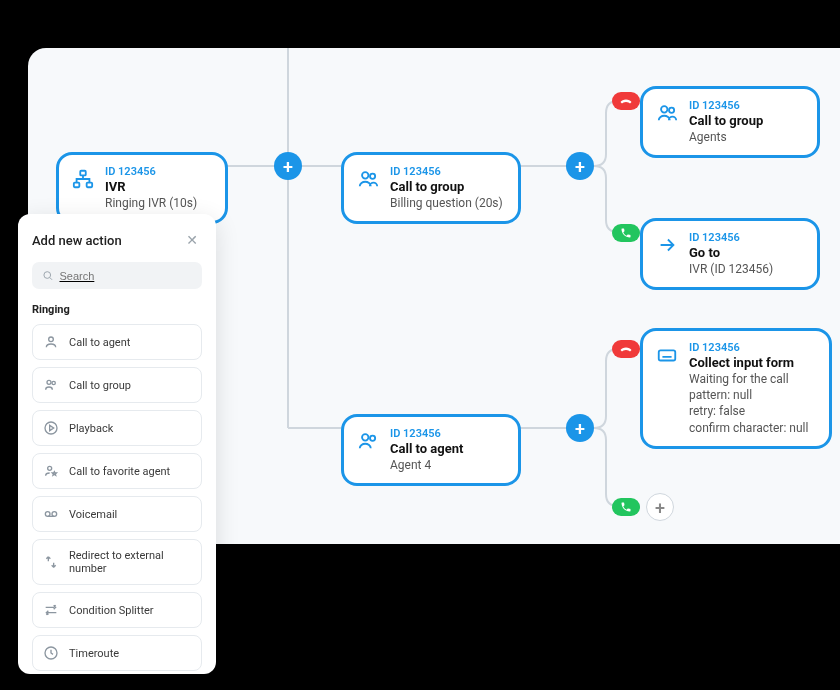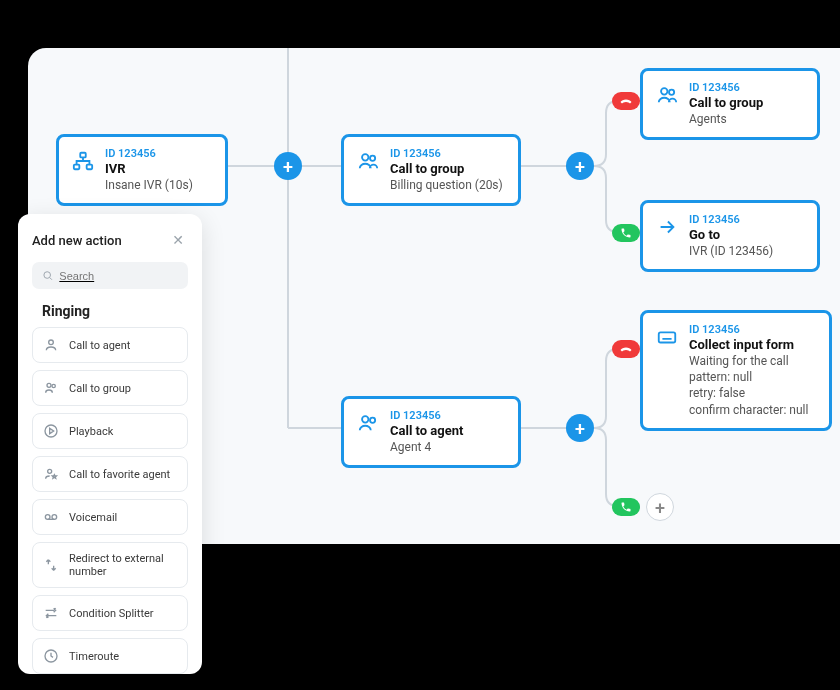--- a/index.html
+++ b/index.html
@@ -1,41 +1,41 @@
 <!DOCTYPE html>
 <html><head>
 <meta charset="utf-8">
 <style>
 * { box-sizing: border-box; margin: 0; padding: 0; }
 body { font-family: -apple-system, BlinkMacSystemFont, Segoe UI, Roboto, Arial, sans-serif; background: #000; width: 840px; height: 690px; overflow: hidden; position: relative; }
 .canvas { position: absolute; left: 28px; top: 48px; width: 812px; height: 496px; background: #f7f9fb; border-radius: 18px 0 0 18px; }
-.node { position: absolute; background: #fff; border: 3px solid #1b95e8; border-radius: 8px; display: flex; align-items: flex-start; padding: 10px 12px; gap: 10px; }
+.node { position: absolute; background: #fff; border: 3px solid #1b95e8; border-radius: 16px; display: flex; align-items: flex-start; padding: 10px 12px; gap: 10px; margin-top: 18px; }
 .node .icon { width: 24px; height: 24px; color: #1b95e8; flex-shrink: 0; margin-top: 2px; display: flex; align-items: center; justify-content: center; }
 .node .icon svg { width: 22px; height: 22px; }
 .node .body { display: flex; flex-direction: column; gap: 1px; }
 .node .id { color: #1b95e8; font-size: 11px; font-weight: 600; }
 .node .title { color: #111; font-size: 13px; font-weight: 700; }
 .node .sub { color: #555; font-size: 12px; line-height: 1.35; }
 .plusbtn { position: absolute; width: 28px; height: 28px; border-radius: 50%; background: #1b95e8; color: #fff; display: flex; align-items: center; justify-content: center; font-size: 18px; font-weight: 600; cursor: pointer; }
 .plusbtn.light { background: #fff; color: #888; border: 1px solid #d0d7de; font-weight: 500; }
 .badge { position: absolute; width: 28px; height: 18px; border-radius: 9px; display: flex; align-items: center; justify-content: center; }
 .badge.red { background: #f03a3a; }
 .badge.green { background: #22c55e; }
 .badge svg { width: 12px; height: 12px; color: #fff; }
 svg.conn { position: absolute; pointer-events: none; }
 .conn path, .conn line { stroke: #cfd6dd; stroke-width: 2; fill: none; }
 
-.panel { position: absolute; left: 18px; top: 214px; width: 184px; height: 460px; background: #fff; border-radius: 12px; box-shadow: 0 6px 24px rgba(0,0,0,0.12); padding: 16px 14px; }
+.panel { position: absolute; left: 18px; top: 214px; width: 198px; height: 460px; background: #fff; border-radius: 12px; box-shadow: 0 6px 24px rgba(0,0,0,0.12); padding: 16px 14px; }
 .panel-header { display: flex; justify-content: space-between; align-items: center; margin-bottom: 12px; }
 .panel-title { font-size: 13px; color: #222; font-weight: 500; }
 .close { color: #9aa3ab; font-size: 14px; cursor: pointer; padding: 2px 4px; }
 .search { display: flex; align-items: center; gap: 6px; background: #f1f3f5; border-radius: 7px; padding: 7px 10px; margin-bottom: 14px; text-decoration: underline; }
 .search svg { width: 13px; height: 13px; color: #9aa3ab; }
 .search input { border: none; background: transparent; outline: none; font-size: 11px; color: #666; width: 100%; }
-.section-label { font-size: 14px; font-weight: 700; color: #222; margin: 10px 10px 8px; }
+.section-label { font-size: 11px; font-weight: 700; color: #222; margin: 10px 0 8px; }
 .action-item { display: flex; align-items: center; gap: 10px; border: 1px solid #e6eaee; border-radius: 8px; padding: 9px 10px; margin-bottom: 7px; cursor: pointer; }
 .action-item .aicon { width: 16px; height: 16px; color: #8c96a0; display: flex; align-items: center; justify-content: center; }
 .action-item .aicon svg { width: 16px; height: 16px; }
 .action-item .alabel { font-size: 11px; color: #3a3a3a; }
 </style>
 </head>
 <body>
 
 <div class="canvas">
 
@@ -58,21 +58,21 @@
       <svg viewBox="0 0 24 24" fill="none" stroke="currentColor" stroke-width="2">
           <rect x="9" y="3" width="6" height="5" rx="1"></rect>
           <rect x="2" y="16" width="6" height="5" rx="1"></rect>
           <rect x="16" y="16" width="6" height="5" rx="1"></rect>
           <path d="M12 8v4M12 12H5v4M12 12h7v4"></path>
         </svg>
     </div>
     <div class="body">
       <div class="id">ID 123456</div>
       <div class="title">IVR</div>
-      <div class="sub">Insane IVR (10s)</div>
+      <div class="sub">Ringing IVR (10s)</div>
     </div>
   </div>
 
   <div class="plusbtn" style="left:246px;top:104px">+</div>
 
   <div class="node" style="left:313px;top:86px;width:180px">
     <div class="icon">
       <svg viewBox="0 0 24 24" fill="none" stroke="currentColor" stroke-width="2">
           <circle cx="9" cy="8" r="3.5"></circle>
           <circle cx="17" cy="9" r="2.8"></circle>

